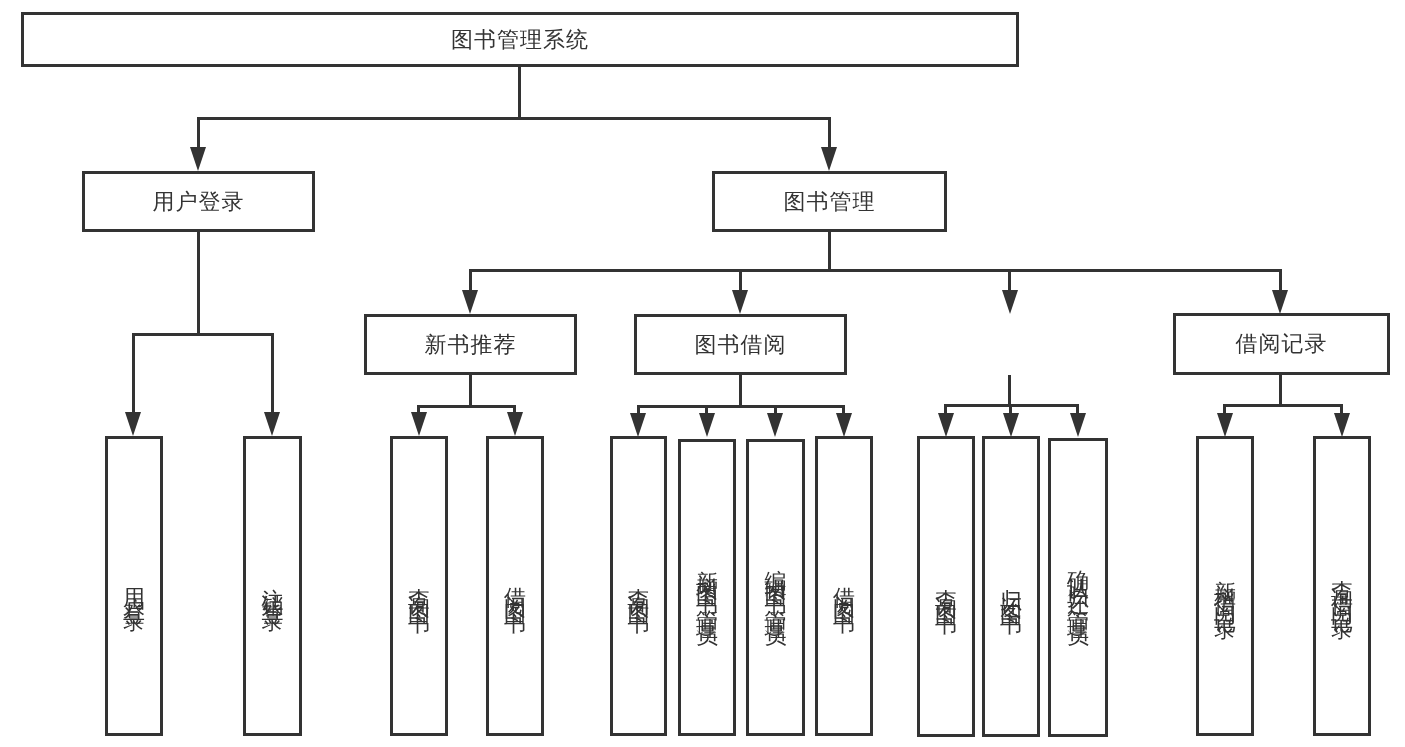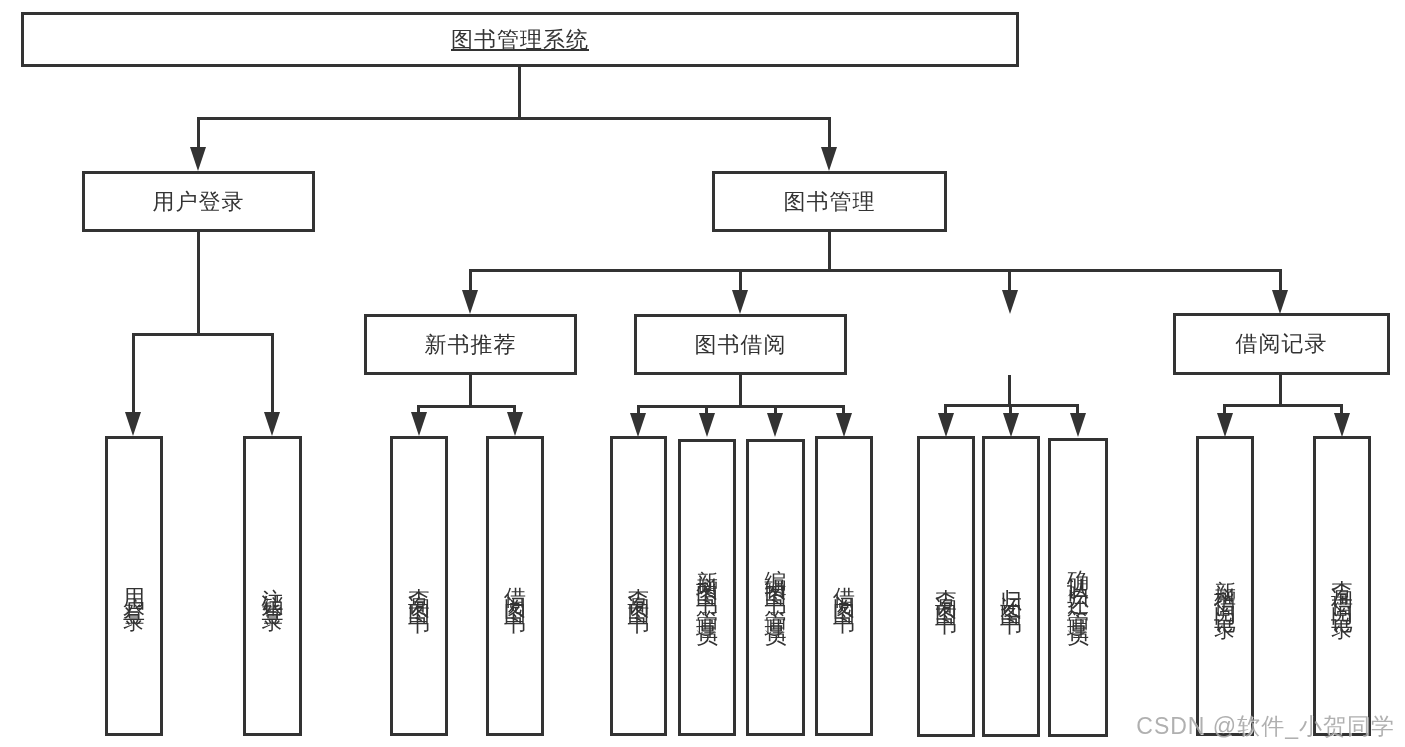--- a/index.html
+++ b/index.html
@@ -66,21 +66,21 @@
     letter-spacing: 1px;
     text-shadow: 1px 1px 0 rgba(255,255,255,0.9);
     pointer-events: none;
   }
 </style>
 </head>
 <body>
 
 <div class="stage">
 
-  <div class="box" style="left:21px; top:12px; width:998px; height:55px;text-decoration:underline;">
+  <div class="box" style="left:21px; top:12px; width:998px; height:55px;">
     <span>图书管理系统</span>
   </div>
 
   <div class="box" style="left:82px; top:171px; width:233px; height:61px;">
     <span>用户登录</span>
   </div>
   <div class="box" style="left:712px; top:171px; width:235px; height:61px;">
     <span>图书管理</span>
   </div>
 
@@ -190,15 +190,14 @@
   <div class="arrow" style="left:1003px; top:413px;"></div>
   <div class="arrow" style="left:1070px; top:413px;"></div>
 
   <div class="vline" style="left:1279px; top:375px; height:32px;"></div>
   <div class="hline" style="left:1223px; top:404px; width:120px;"></div>
   <div class="vline" style="left:1223px; top:404px; height:12px;"></div>
   <div class="vline" style="left:1340px; top:404px; height:12px;"></div>
   <div class="arrow" style="left:1217px; top:413px;"></div>
   <div class="arrow" style="left:1334px; top:413px;"></div>
 
-  <div class="watermark">CSDN @软件_小贺同学</div>
 
 </div>
 
 </body></html>

